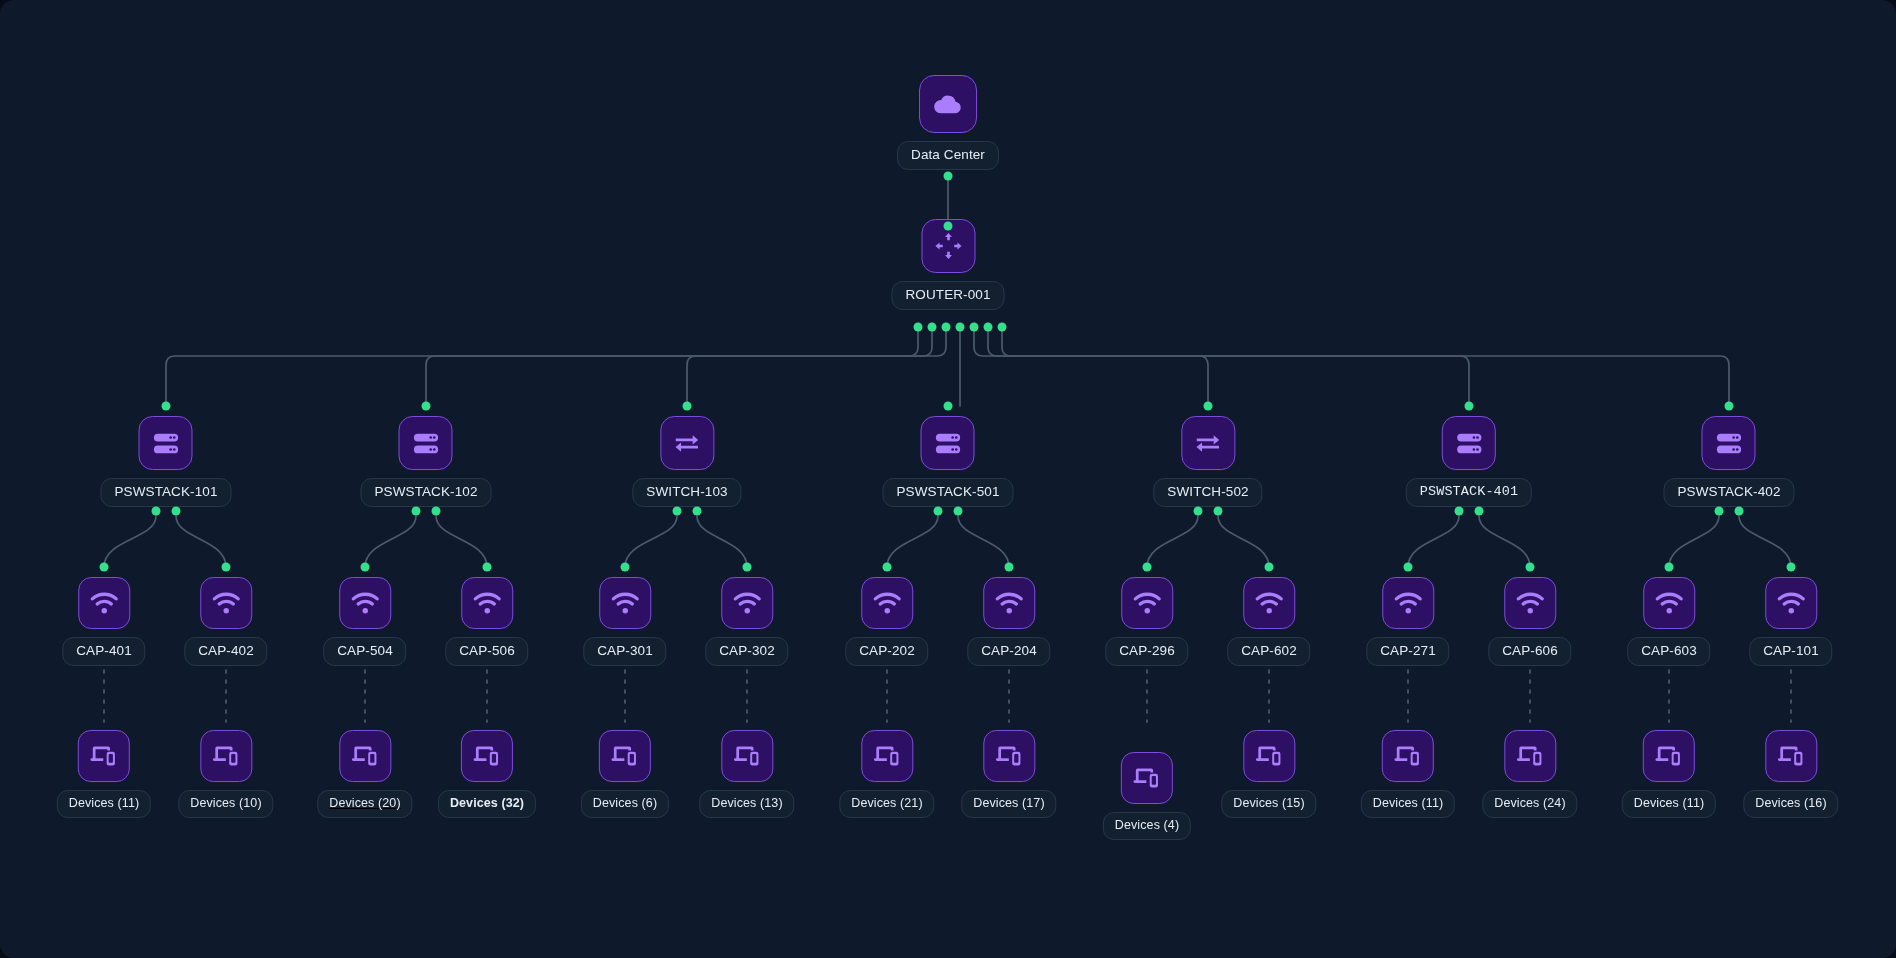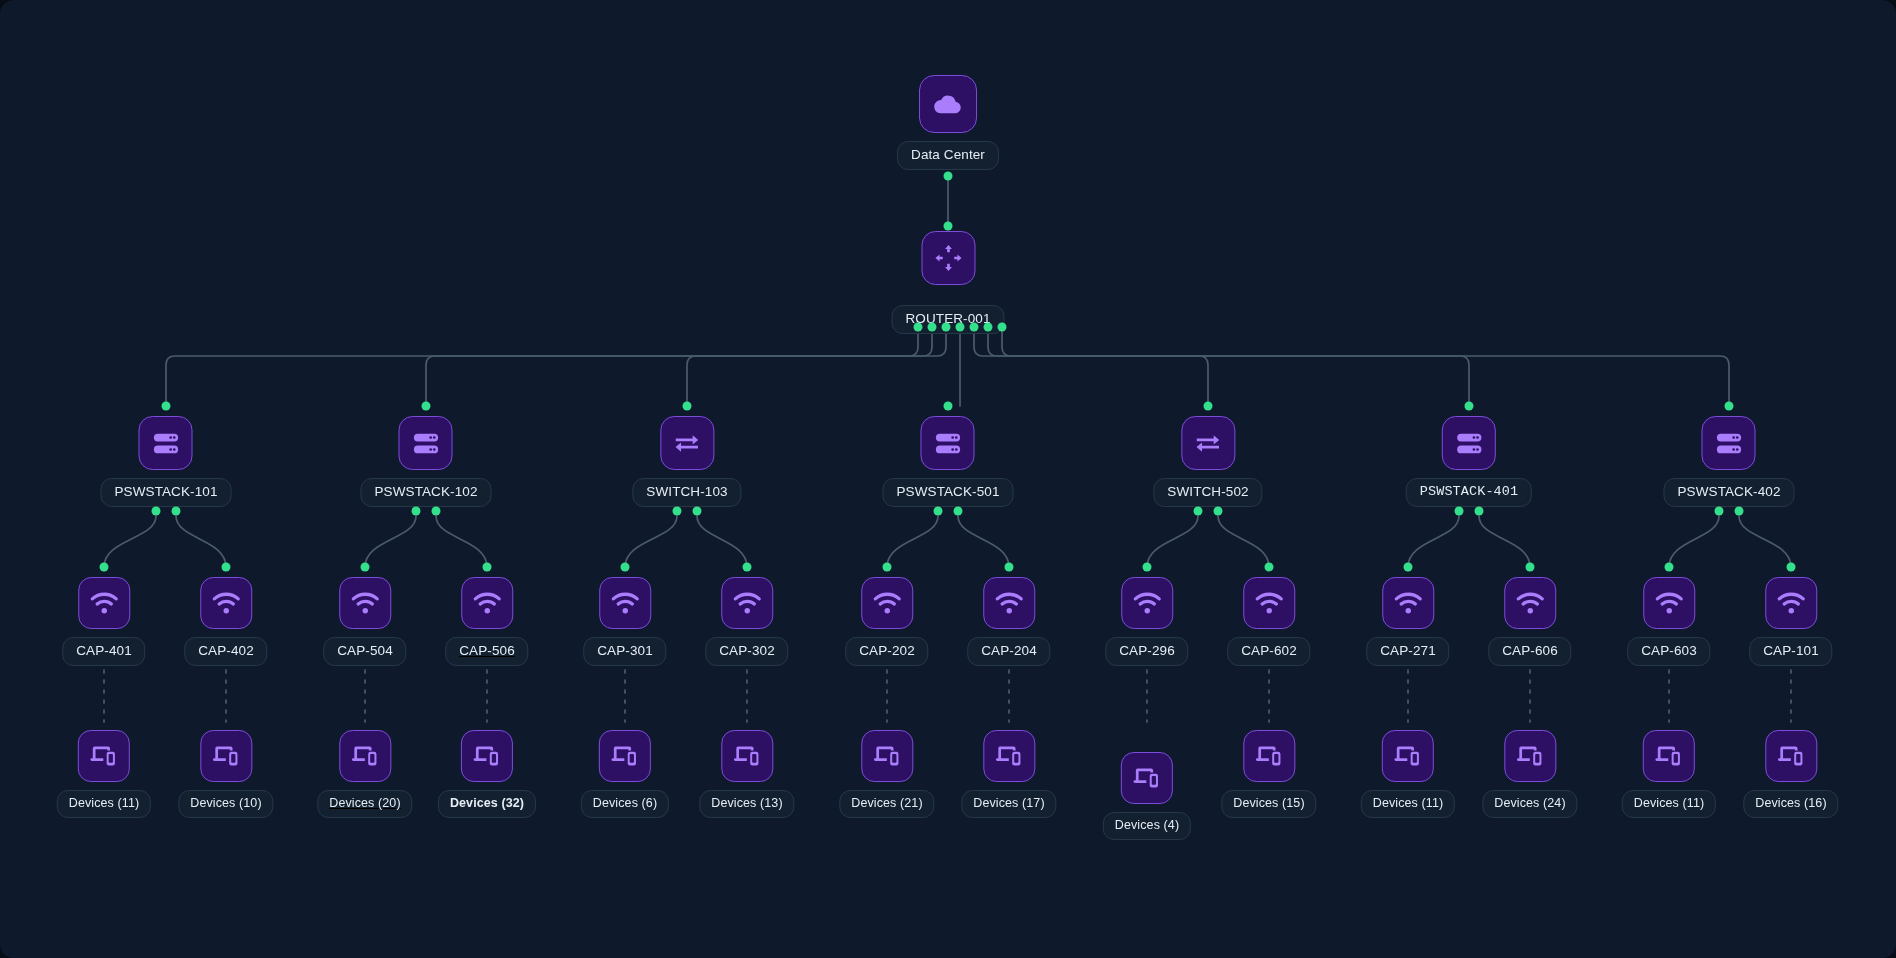--- a/index.html
+++ b/index.html
@@ -96,21 +96,21 @@
     </svg>
   <div id="nodes">
       <div class="node" style="left: 948px; top: 75px;">
         <div class="node-box sz-root">
           <svg width="34" height="34" viewBox="0 0 24 24" fill="#a97dfb">
             <path d="M6.6 18.6h10.2a4.1 4.1 0 0 0 .55-8.17 5.4 5.4 0 0 0-10.2-1.2 3.98 3.98 0 0 0-.55 9.37z"></path>
           </svg>
         </div>
         <div class="label">Data Center</div>
       </div>
-      <div class="node" style="left: 948px; top: 231px; gap: 12px;">
+      <div class="node" style="left: 948px; top: 219px;">
         <div class="node-box sz-mid">
           <svg width="32" height="32" viewBox="0 0 24 24" fill="#a97dfb">
             <path d="M12 2.2l2.6 3.1h-1.6v2.4h-2V5.3H9.4zM12 21.8l-2.6-3.1h1.6v-2.4h2v2.4h1.6zM2.2 12l3.1-2.6v1.6h2.4v2H5.3v1.6zM21.8 12l-3.1 2.6v-1.6h-2.4v-2h2.4V9.4z"></path>
           </svg>
         </div>
         <div class="label">ROUTER-001</div>
       </div>
       <div class="node" style="left: 166px; top: 416px;">
         <div class="node-box sz-mid">
           <svg width="31" height="31" viewBox="0 0 24 24" fill="#a97dfb">
@@ -217,21 +217,21 @@
       <div class="node" style="left: 365px; top: 577px;">
         <div class="node-box sz-leaf">
           <svg width="30" height="30" viewBox="0 0 24 24" fill="#a97dfb">
             <path d="M12 3.6c4 0 7.7 1.5 10.5 4.1a1.35 1.35 0 0 1-1.85 1.96A13 13 0 0 0 12 6.3a13 13 0 0 0-8.65 3.36A1.35 1.35 0 0 1 1.5 7.7 15.6 15.6 0 0 1 12 3.6z"></path>
             <path d="M12 9.3c2.5 0 4.8 .95 6.55 2.5a1.3 1.3 0 0 1-1.75 1.93A7.5 7.5 0 0 0 12 11.9a7.5 7.5 0 0 0-4.8 1.83A1.3 1.3 0 0 1 5.45 11.8 9.9 9.9 0 0 1 12 9.3z"></path>
             <circle cx="12" cy="18.2" r="2.2"></circle>
           </svg>
         </div>
         <div class="label">CAP-504</div>
       </div>
-      <div class="node" style="left: 487px; top: 577px; text-decoration: underline;">
+      <div class="node" style="left: 487px; top: 577px;">
         <div class="node-box sz-leaf">
           <svg width="30" height="30" viewBox="0 0 24 24" fill="#a97dfb">
             <path d="M12 3.6c4 0 7.7 1.5 10.5 4.1a1.35 1.35 0 0 1-1.85 1.96A13 13 0 0 0 12 6.3a13 13 0 0 0-8.65 3.36A1.35 1.35 0 0 1 1.5 7.7 15.6 15.6 0 0 1 12 3.6z"></path>
             <path d="M12 9.3c2.5 0 4.8 .95 6.55 2.5a1.3 1.3 0 0 1-1.75 1.93A7.5 7.5 0 0 0 12 11.9a7.5 7.5 0 0 0-4.8 1.83A1.3 1.3 0 0 1 5.45 11.8 9.9 9.9 0 0 1 12 9.3z"></path>
             <circle cx="12" cy="18.2" r="2.2"></circle>
           </svg>
         </div>
         <div class="label">CAP-506</div>
       </div>
       <div class="node" style="left: 625px; top: 577px;">

